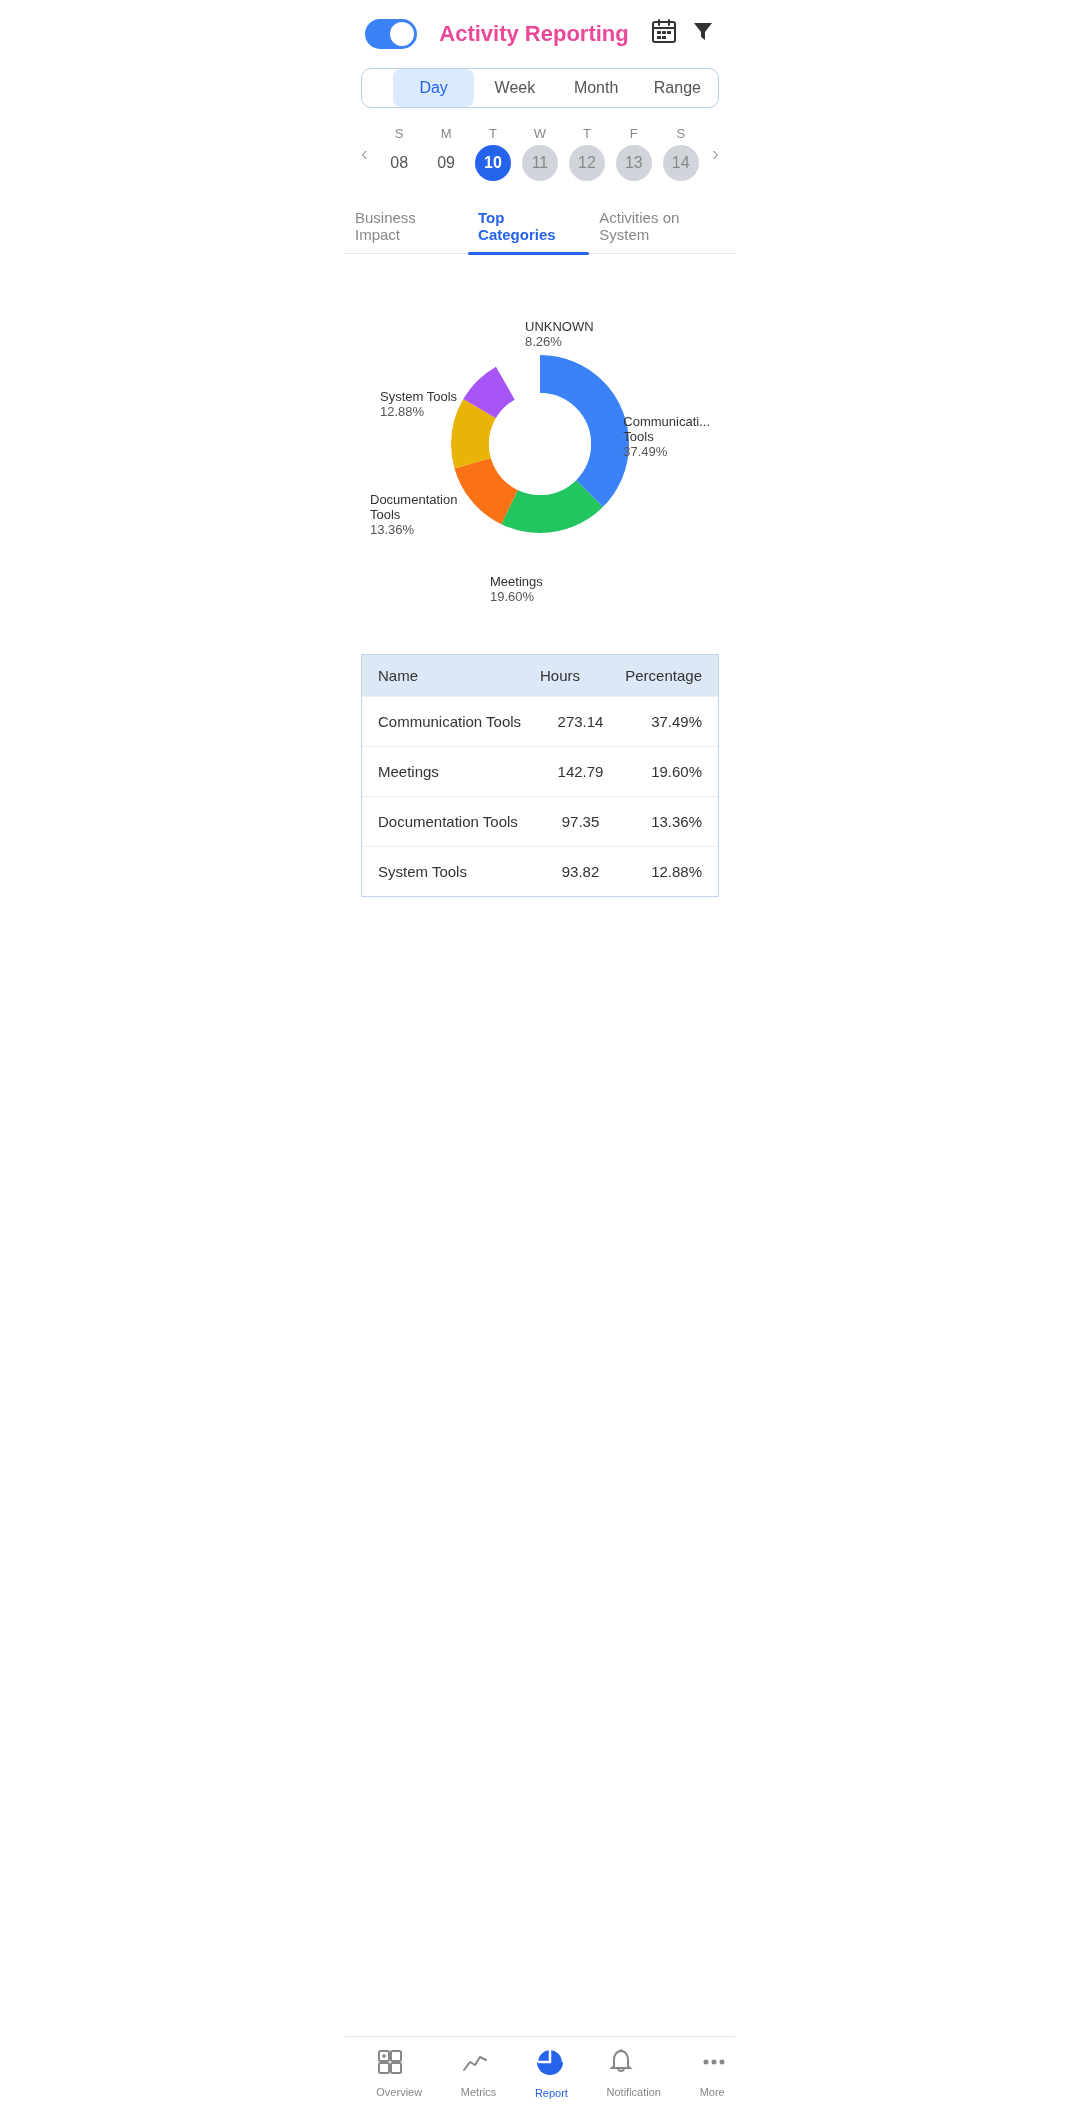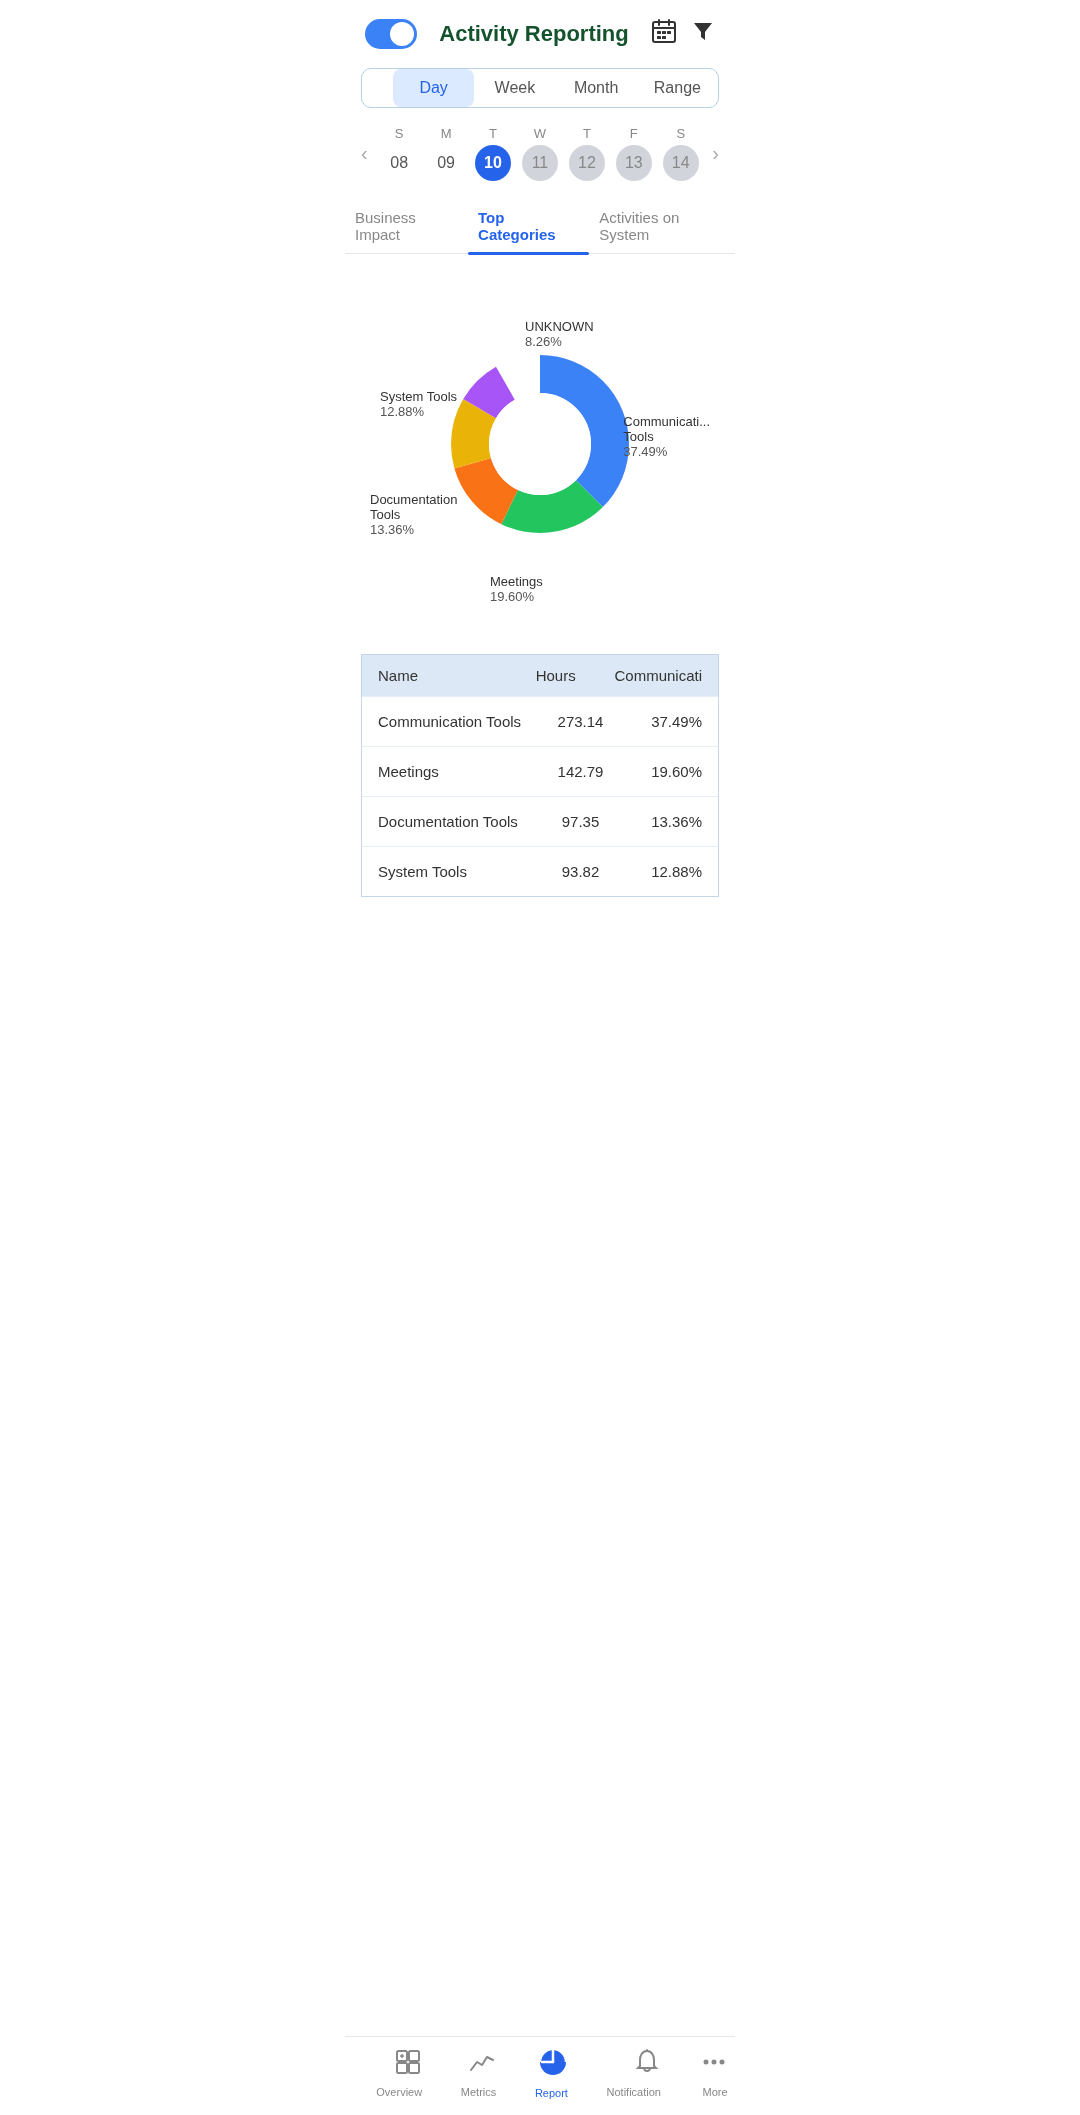--- a/index.html
+++ b/index.html
@@ -36,21 +36,21 @@
       height: 24px;
       background: white;
       border-radius: 50%;
       position: absolute;
       top: 3px;
       right: 3px;
     }
     .header-title {
       font-size: 22px;
       font-weight: 600;
-      color: #14532d;
+      color: #ec4899;
       flex: 1;
       text-align: center;
     }
     .header-icons {
       display: flex;
       gap: 14px;
       align-items: center;
     }
     .header-icon {
       font-size: 22px;
@@ -209,21 +209,21 @@
       display: flex;
       justify-content: space-around;
       align-items: center;
       border-top: 1px solid #e5e7eb;
       background: white;
       padding: 10px 0 16px;
     }
     .nav-item {
       display: flex;
       flex-direction: column;
-      align-items: flex-end;
+      align-items: flex-start;
       gap: 4px;
       cursor: pointer;
       margin-left: 24px;
     }
     .nav-icon {
       font-size: 24px;
       color: #888;
     }
     .nav-icon.active {
       color: #2563eb;
@@ -362,21 +362,21 @@
       <div style="font-weight:500;">Tools</div>
       <div style="color:#555;">37.49%</div>
     </div>
   </div>
 </div>
 
 <div class="table-container">
   <div class="table-header">
     <span class="th th-name">Name</span>
     <span class="th th-hours">Hours</span>
-    <span class="th th-pct">Communicati</span>
+    <span class="th th-pct">Percentage</span>
   </div>
   <div class="table-row">
     <span class="td td-name">Communication Tools</span>
     <span class="td td-hours">273.14</span>
     <span class="td td-pct">37.49%</span>
   </div>
   <div class="table-row">
     <span class="td td-name">Meetings</span>
     <span class="td td-hours">142.79</span>
     <span class="td td-pct">19.60%</span>

